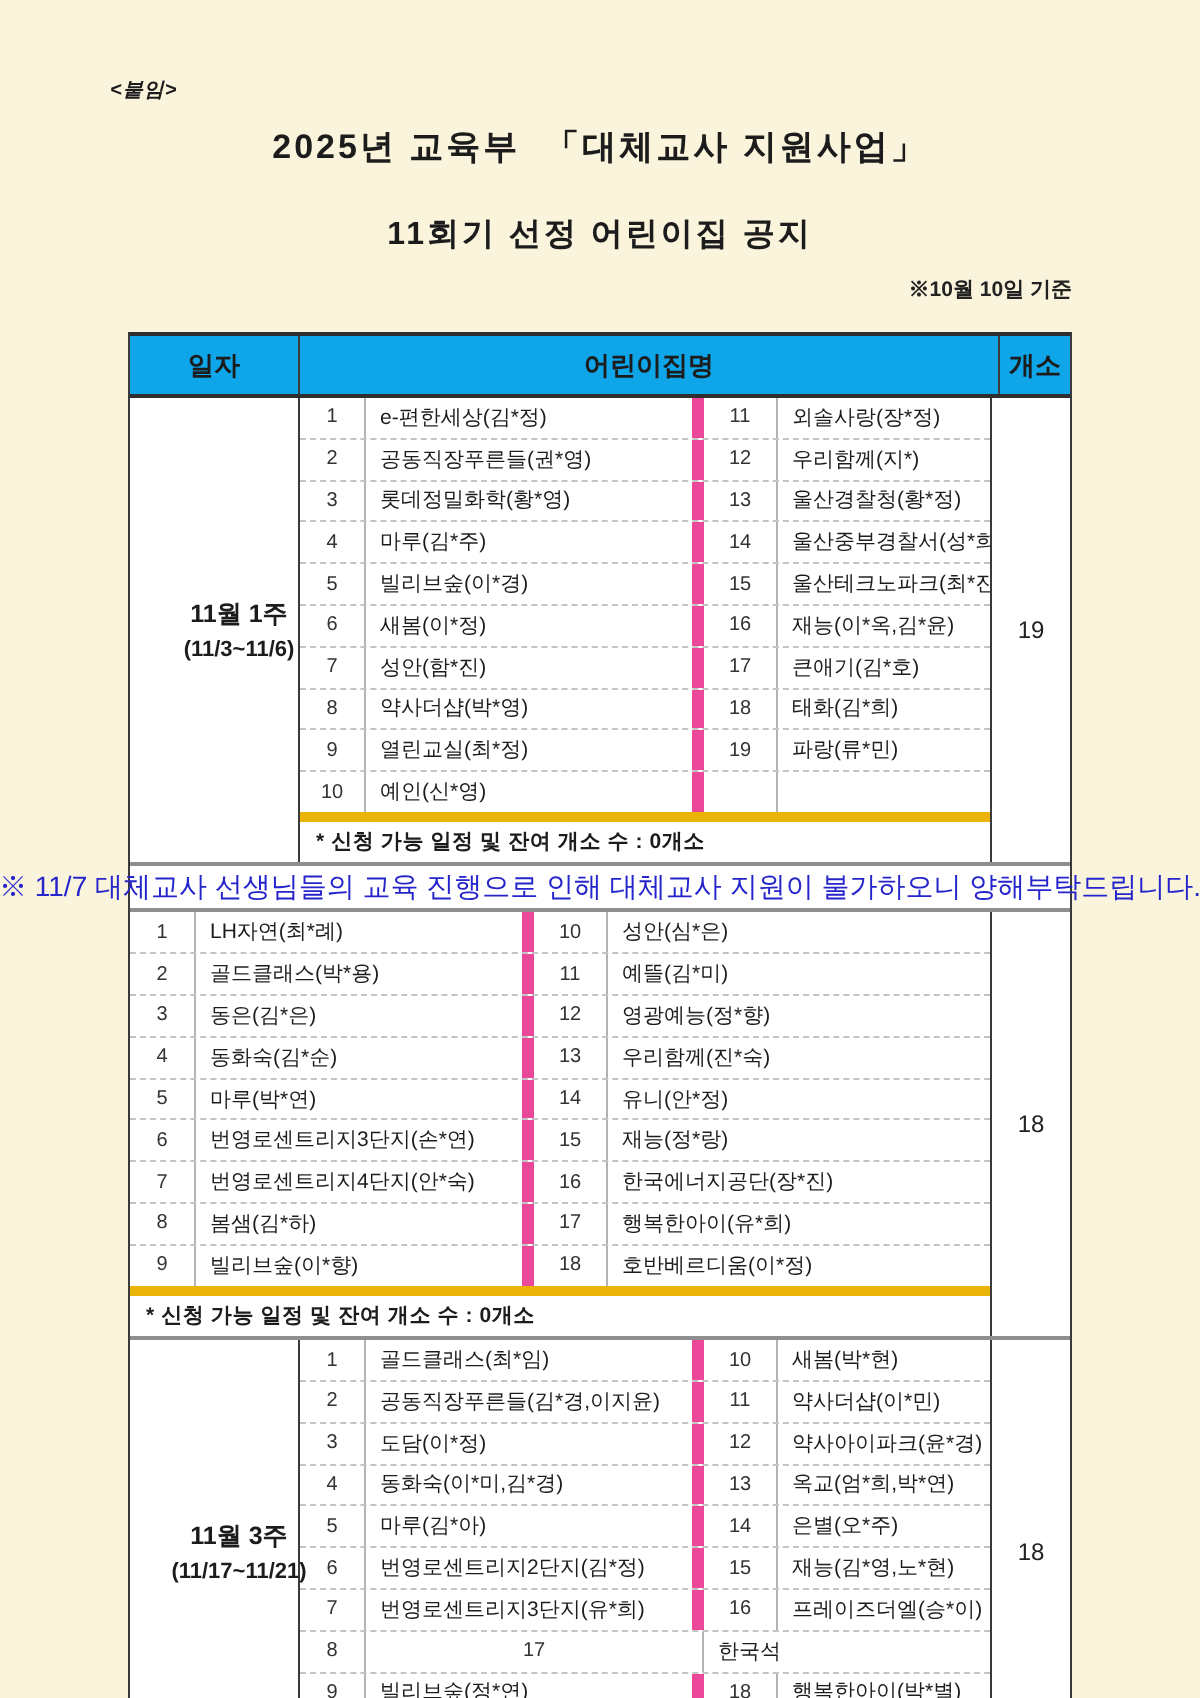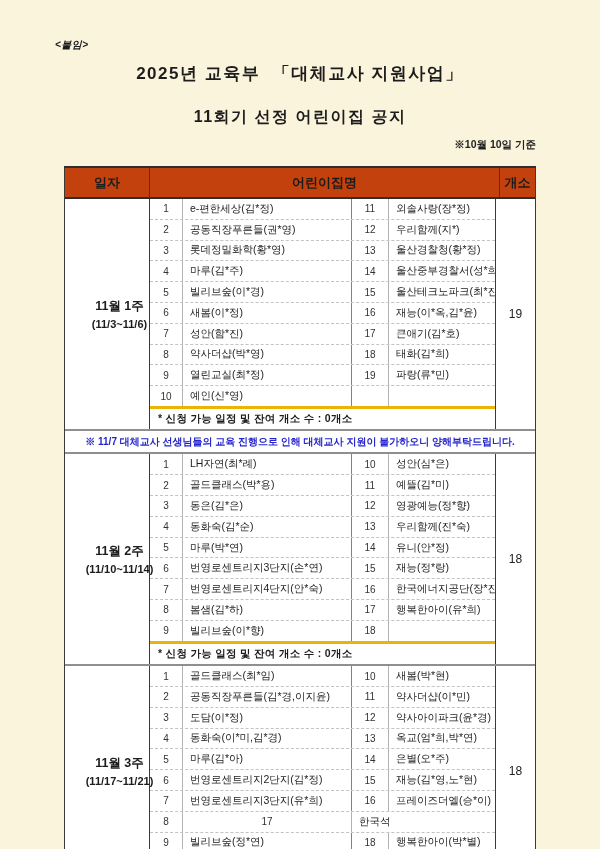--- a/index.html
+++ b/index.html
@@ -33,21 +33,21 @@
     width:472px; margin:0 auto;
     background:#ffffff;
     border-left:1.6px solid #3a3a3a;
     border-right:1.6px solid #3a3a3a;
     border-top:2.2px solid #2e2e2e;
     border-bottom:2.2px solid #4a4a4a;
     box-sizing:border-box;
   }
   .thead {
     display:flex; align-items:stretch;
-    background:#c2410c;
+    background:#0ea5e9;
     border-bottom:2px solid #2e2e2e;
     height:29px;
     font-weight:bold; font-size:13px;
   }
   .th { display:flex; align-items:center; justify-content:center; }
   .th-date { width:85px; border-right:1.6px solid #3a3a3a; box-sizing:border-box; }
   .th-name { flex:1; }
   .th-count { width:36px; border-left:1.6px solid #3a3a3a; box-sizing:border-box; }
 
   .section { display:flex; align-items:stretch; }
@@ -66,33 +66,33 @@
   }
   .entry-row {
     display:grid; grid-template-columns:33px 169px 37px 1fr;
     height:19.8px;
     border-top:1px dashed #c3c3c3;
   }
   .entry-row.first { border-top:none; }
   .ecell { height:100%; display:flex; align-items:center; overflow:hidden; }
   .enum  { justify-content:center; border-right:1px solid #b3b3b3; color:#333; font-size:10px; }
   .ename { padding-left:7px; font-size:10.5px; white-space:nowrap; }
-  .ename.mid { border-right:1px solid #ec4899; }
+  .ename.mid { border-right:6px solid #ec4899; }
   .footer-row {
-    border-top:3px solid #eab308;
+    border-top:5px solid #eab308;
     height:20.5px; display:flex; align-items:center;
     font-weight:bold; font-size:10.5px; padding-left:8px;
     letter-spacing:0.3px;
   }
   .notice {
     border-top:2.5px solid #8f8f8f;
     border-bottom:2.5px solid #8f8f8f;
     height:21px;
     display:flex; align-items:center; justify-content:center;
-    color:#2525cb; font-weight:bold; font-size:10px;
+    color:#2525cb; font-weight:normal; font-size:14px;
     white-space:nowrap; background:#ffffff;
   }
 </style>
 </head>
 <body>
 
 <div class="page">
   <div class="attach">&lt;붙임&gt;</div>
   <div class="title1">2025년 교육부  「대체교사 지원사업」</div>
   <div class="title2">11회기 선정 어린이집 공지</div>
@@ -170,24 +170,20 @@
               <div class="ecell ename mid">예인(신*영)</div>
               <div class="ecell enum"></div>
               <div class="ecell ename"></div>
             </div>
             <div class="footer-row">* 신청 가능 일정 및 잔여 개소 수 : 0개소</div>
           </div>
           <div class="sec-count">19</div>
         </div>
         <div class="notice">※ 11/7 대체교사 선생님들의 교육 진행으로 인해 대체교사 지원이 불가하오니 양해부탁드립니다.</div>
         <div class="section">
-          <div class="sec-date">
-            <div class="week">11월 2주</div>
-            <div class="range">(11/10~11/14)</div>
-          </div>
           <div class="sec-mid">
             <div class="entry-row first">
               <div class="ecell enum">1</div>
               <div class="ecell ename mid">LH자연(최*례)</div>
               <div class="ecell enum">10</div>
               <div class="ecell ename">성안(심*은)</div>
             </div>
             <div class="entry-row">
               <div class="ecell enum">2</div>
               <div class="ecell ename mid">골드클래스(박*용)</div>
@@ -227,20 +223,21 @@
             <div class="entry-row">
               <div class="ecell enum">8</div>
               <div class="ecell ename mid">봄샘(김*하)</div>
               <div class="ecell enum">17</div>
               <div class="ecell ename">행복한아이(유*희)</div>
             </div>
             <div class="entry-row">
               <div class="ecell enum">9</div>
               <div class="ecell ename mid">빌리브숲(이*향)</div>
               <div class="ecell enum">18</div>
+              <div class="ecell ename">호반베르디움(이*정)</div>
             </div>
             <div class="footer-row">* 신청 가능 일정 및 잔여 개소 수 : 0개소</div>
           </div>
           <div class="sec-count">18</div>
         </div>
         <div class="section thick-top">
           <div class="sec-date">
             <div class="week">11월 3주</div>
             <div class="range">(11/17~11/21)</div>
           </div>

